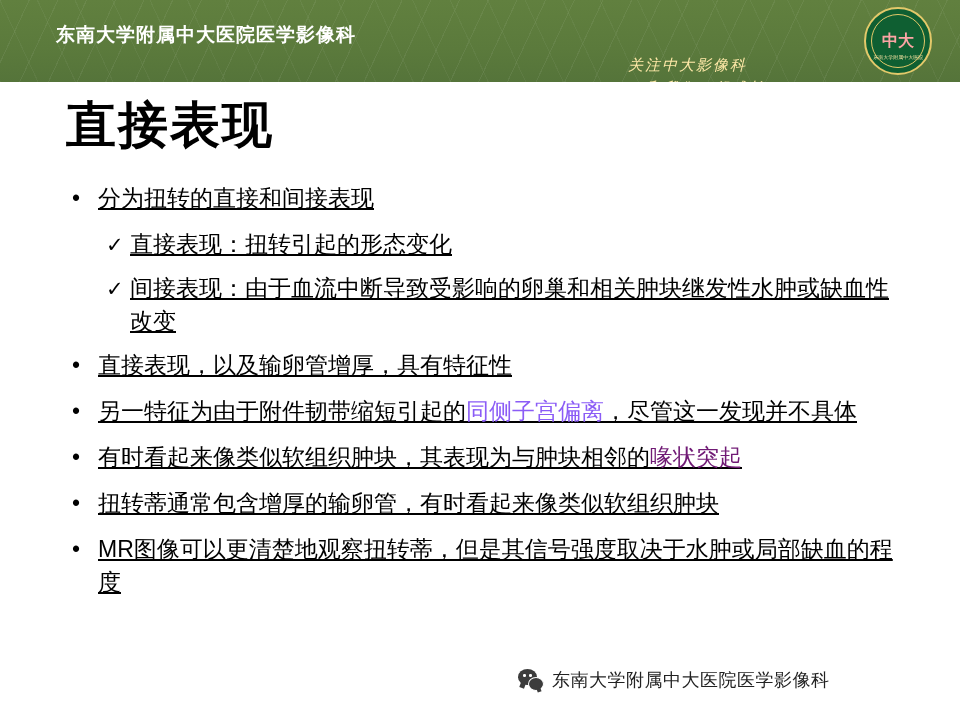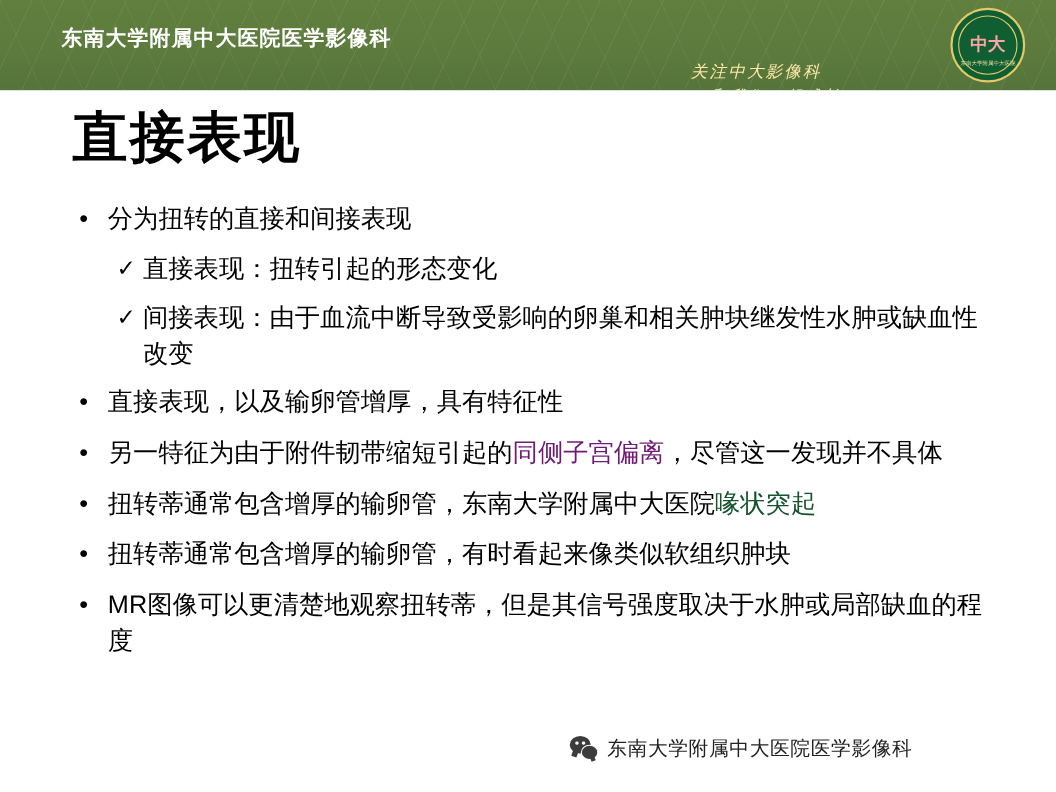--- a/index.html
+++ b/index.html
@@ -166,20 +166,21 @@
   .li.level2 > .marker {
     position: absolute;
     left: 44px;
     top: 0;
     font-size: 21px;
     line-height: 33px;
     color: #000000;
   }
   .li .text {
     display: block;
+    text-decoration: underline;
   }
   .hl {
     color: #ff0000;
   }
   
   .footer-wm {
     position: absolute;
     left: 518px;
     top: 668px;
     display: flex;
@@ -285,25 +286,25 @@
       <div class="li level2">
         <span class="marker">✓</span>
         <span class="text"><span>间接表现：由于血流中断导致受影响的卵巢和相关肿块继发性水肿或缺血性改变</span></span>
       </div>
       <div class="li level1">
         <span class="marker">•</span>
         <span class="text"><span>直接表现，以及输卵管增厚，具有特征性</span></span>
       </div>
       <div class="li level1">
         <span class="marker">•</span>
-        <span class="text"><span>另一特征为由于附件韧带缩短引起的</span><span class="hl" style="color: #701a75;">同侧子宫偏离</span><span>，尽管这一发现并不具体</span></span>
-      </div>
-      <div class="li level1">
-        <span class="marker">•</span>
-        <span class="text"><span>扭转蒂通常包含增厚的输卵管，东南大学附属中大医院</span><span class="hl" style="color: #14532d;">喙状突起</span></span>
+        <span class="text"><span>另一特征为由于附件韧带缩短引起的</span><span class="hl" style="color: #8b5cf6;">同侧子宫偏离</span><span>，尽管这一发现并不具体</span></span>
+      </div>
+      <div class="li level1">
+        <span class="marker">•</span>
+        <span class="text"><span>有时看起来像类似软组织肿块，其表现为与肿块相邻的</span><span class="hl" style="color: #701a75;">喙状突起</span></span>
       </div>
       <div class="li level1">
         <span class="marker">•</span>
         <span class="text"><span>扭转蒂通常包含增厚的输卵管，有时看起来像类似软组织肿块</span></span>
       </div>
       <div class="li level1">
         <span class="marker">•</span>
         <span class="text"><span>MR图像可以更清楚地观察扭转蒂，但是其信号强度取决于水肿或局部缺血的程度</span></span>
       </div>
     </div>

